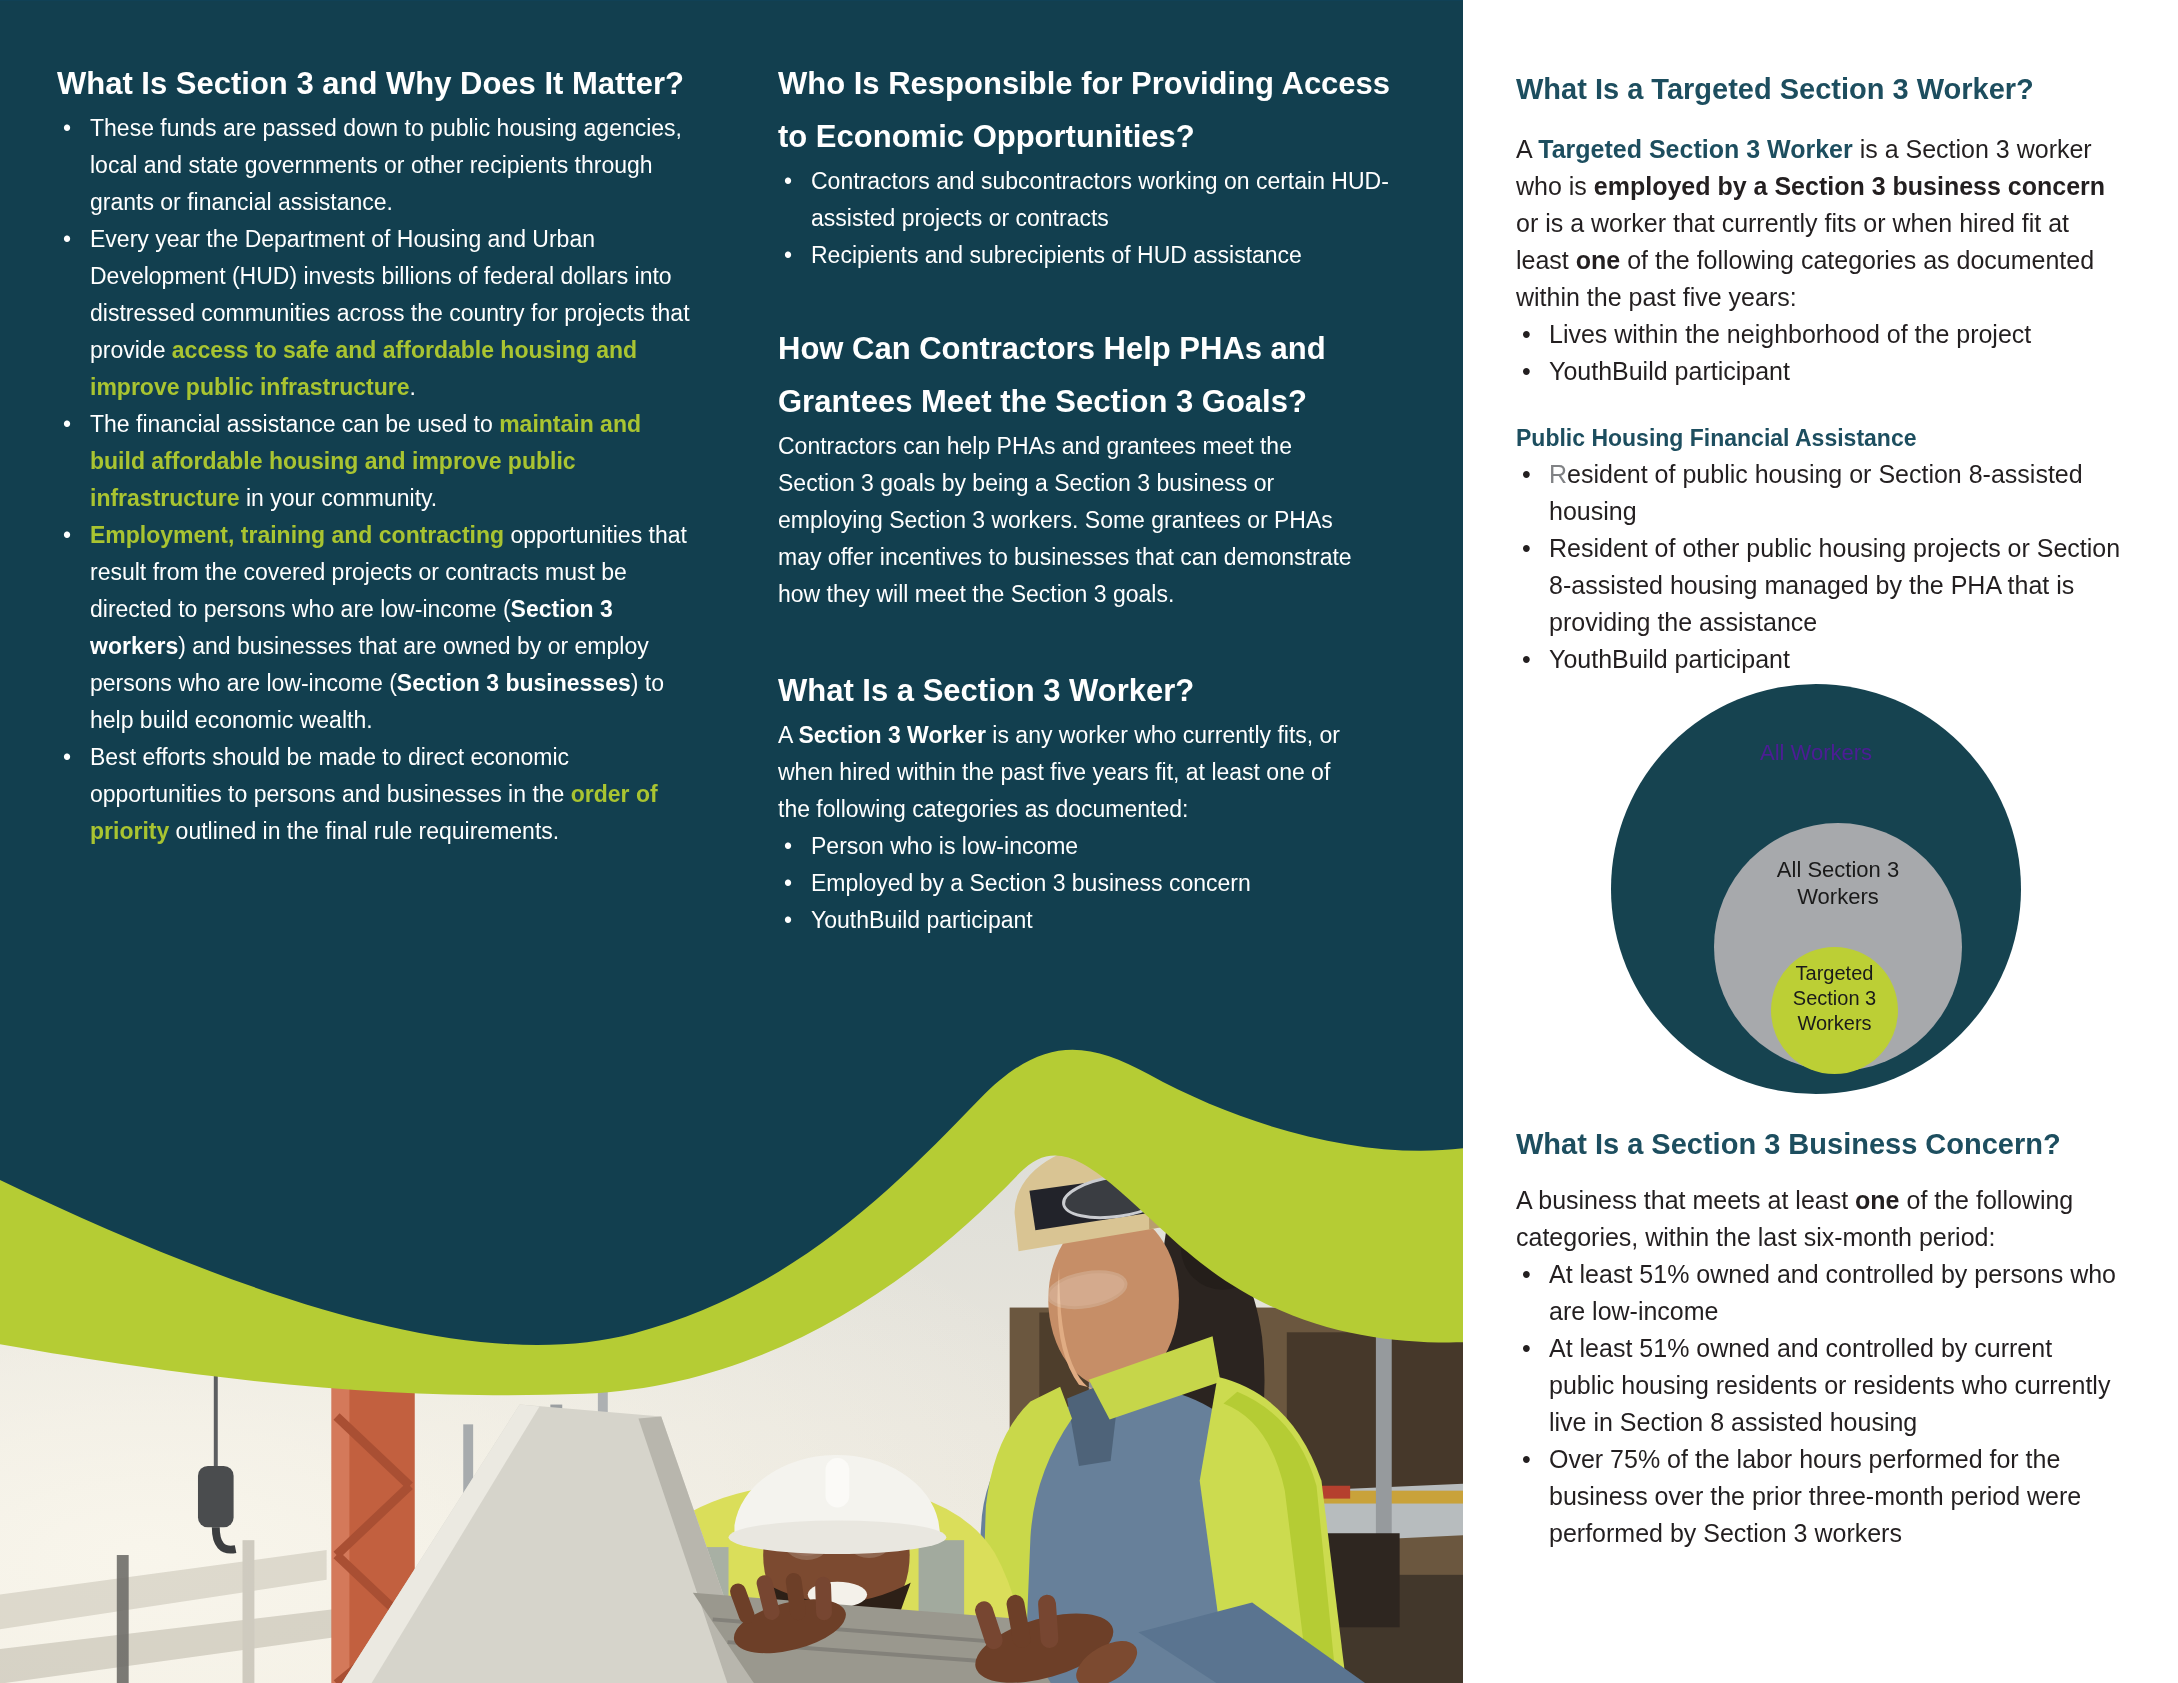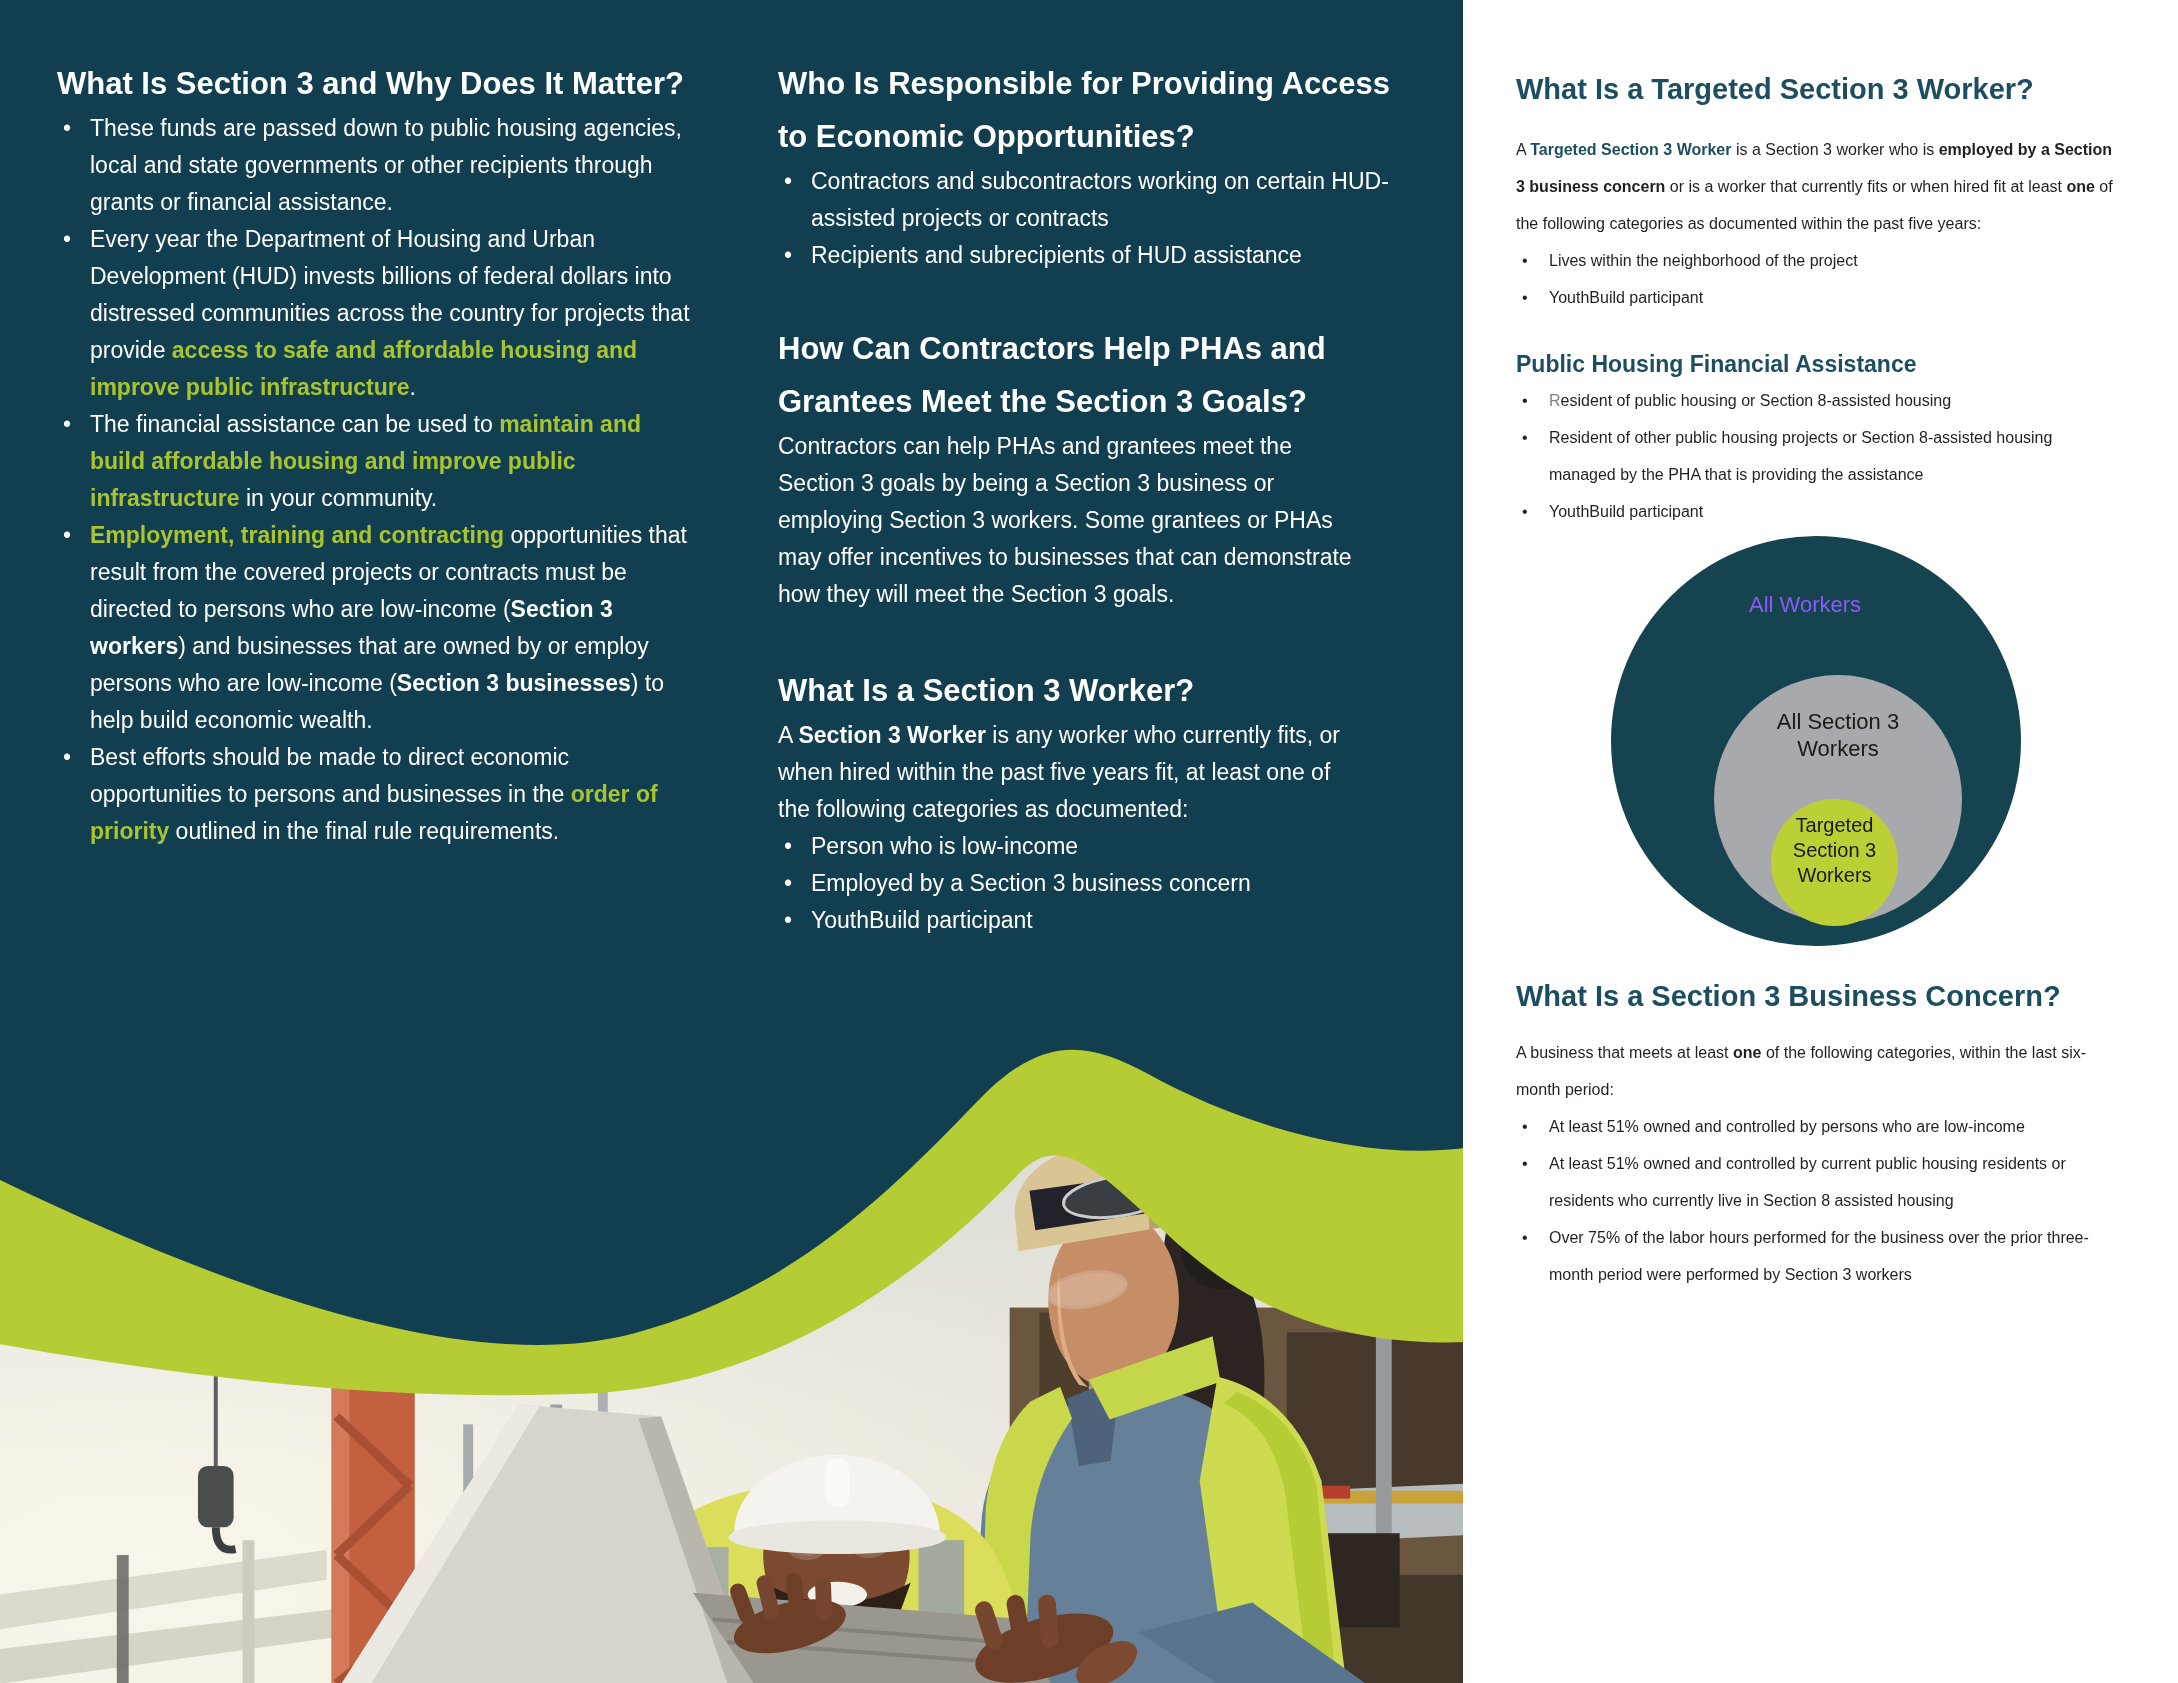--- a/index.html
+++ b/index.html
@@ -30,33 +30,33 @@
   .mt18{margin-top:18px;} .mt52{margin-top:51px;} .mt16{margin-top:16px;}
   .mt2{margin-top:2px;}
   .para{margin:0;}
   .para-w580{width:584px;}
 
   
   .right-panel{position:absolute;left:1463px;top:0;width:715px;height:1683px;background:#ffffff;
                box-sizing:border-box;padding:69px 57px 0 53px;color:#231F20;}
   .h-right{font-size:29px;line-height:40px;font-weight:bold;color:#1D4E5F;margin:0;}
   .sub-right{font-size:23px;line-height:36px;font-weight:bold;color:#1D4E5F;margin:0;}
-  .body-right{font-size:16px;line-height:37px;color:#231F20;}
+  .body-right{font-size:25px;line-height:37px;color:#231F20;}
   .right-panel ul.blist li::before{color:#231F20;}
   .rmt22{margin-top:22px;} .rmt34{margin-top:34px;} .rmt6{margin-top:6px;}
   .rmt30{margin-top:30px;} .rmt24{margin-top:24px;} .rmt18{margin-top:18px;}
 
   
   .venn{position:relative;height:416px;margin-top:6px;}
   .vc{position:absolute;border-radius:50%;}
   .v-outer{left:95px;top:0;width:410px;height:410px;background:#164350;}
   .v-mid{left:198px;top:139px;width:248px;height:248px;background:#A7A9AC;}
   .v-inner{left:255px;top:263px;width:127px;height:127px;background:#BCCF35;}
   .v-label{position:absolute;text-align:center;font-size:22px;line-height:27px;}
-  .v-label-outer{left:84px;top:55px;width:410px;color:#8b5cf6;}
+  .v-label-outer{left:95px;top:55px;width:410px;color:#4c1d95;}
   .v-label-mid{left:238px;top:172px;width:168px;color:#1a1a1a;}
   .v-label-inner{left:259px;top:277px;width:119px;color:#1a1a1a;font-size:20px;line-height:25px;text-align:center;}
 </style>
 </head>
 <body>
 
 <div class="page">
 
   <div class="left-panel">
 

